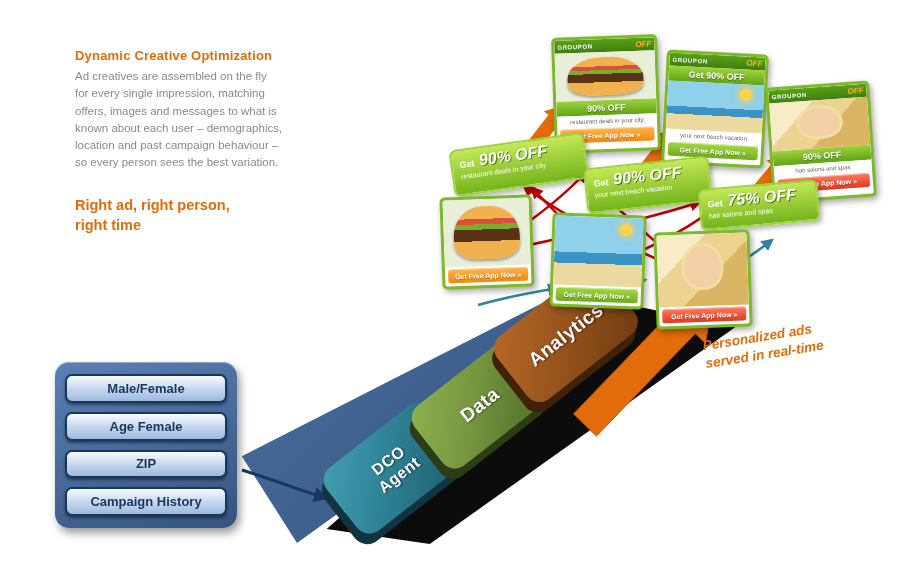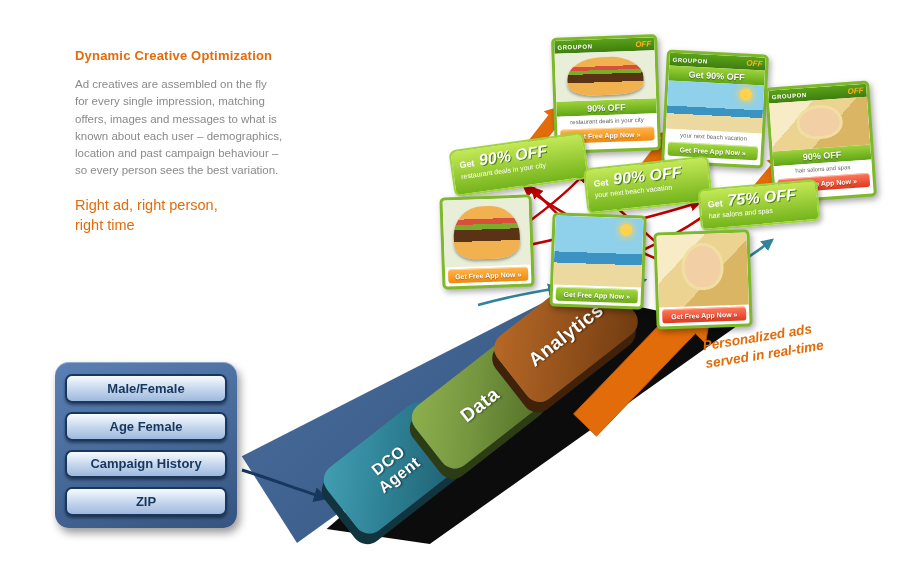--- a/index.html
+++ b/index.html
@@ -3,23 +3,23 @@
 <meta charset="utf-8">
 <style>
   html,body{margin:0;padding:0;background:#fff;}
   #stage{position:relative;width:900px;height:572px;background:#ffffff;overflow:hidden;
          font-family:"Liberation Sans",sans-serif;}
   .abs{position:absolute;}
 
   
   .header-title{left:75px;top:48px;width:360px;color:var(--accent);
     font-weight:bold;font-size:13px;letter-spacing:.2px;z-index:6;}
-  .header-desc{left:75px;top:76px;width:350px;color:#8a8a8a;font-size:11.5px;
+  .header-desc{left:75px;top:68px;width:350px;color:#8a8a8a;font-size:11.5px;
     line-height:1.5;white-space:pre-line;z-index:6;}
-  .header-callout{left:75px;top:196px;width:280px;color:var(--accent);font-weight:normal;
+  .header-callout{left:75px;top:196px;width:280px;color:var(--accent);font-weight:bold;
     font-size:14.5px;line-height:1.35;white-space:pre-line;z-index:6;}
 
   
   .panel{left:55px;top:362px;width:182px;height:166px;border-radius:14px;z-index:6;
     background:linear-gradient(160deg,#5b80b5,#35547f);
     box-shadow:3px 5px 8px rgba(0,0,0,.4), inset 0 1px 0 rgba(255,255,255,.35);
     padding:12px 10px;box-sizing:border-box;display:flex;flex-direction:column;gap:9px;}
   .pill{height:27px;border:2px solid var(--navy);border-radius:7px;
     background:linear-gradient(180deg,#f8fbff,#c3d5ec 55%,#9fb9dd);
     color:var(--navy);font-weight:bold;font-size:13px;display:flex;align-items:center;
@@ -170,22 +170,22 @@
   </svg>
 
   <div class="abs stone stone1">DCO
 Agent</div>
   <div class="abs stone stone2">Data</div>
   <div class="abs stone stone3">Analytics</div>
 
   <div class="abs panel">
     <div class="pill">Male/Female</div>
     <div class="pill">Age Female</div>
+    <div class="pill">ZIP</div>
     <div class="pill">Campaign History</div>
-    <div class="pill">ZIP</div>
   </div>
 
   <div class="abs ad-card card1">
     <div class="ad-head">
       <span class="brand">GROUPON</span>
       <span class="off">OFF</span>
     </div>
     <div class="ad-img img-burger"></div>
     <div class="band">90% OFF</div>
     <div class="caption">restaurant deals in your city</div>

